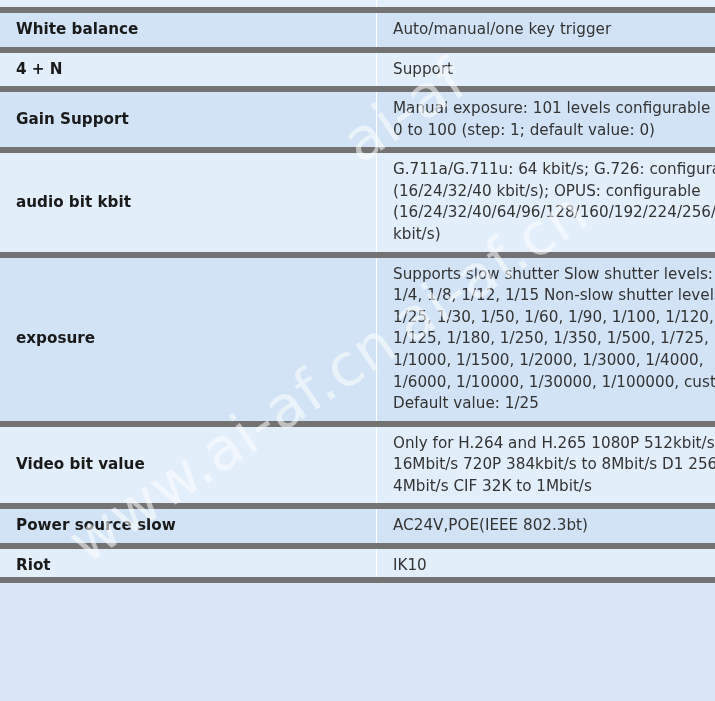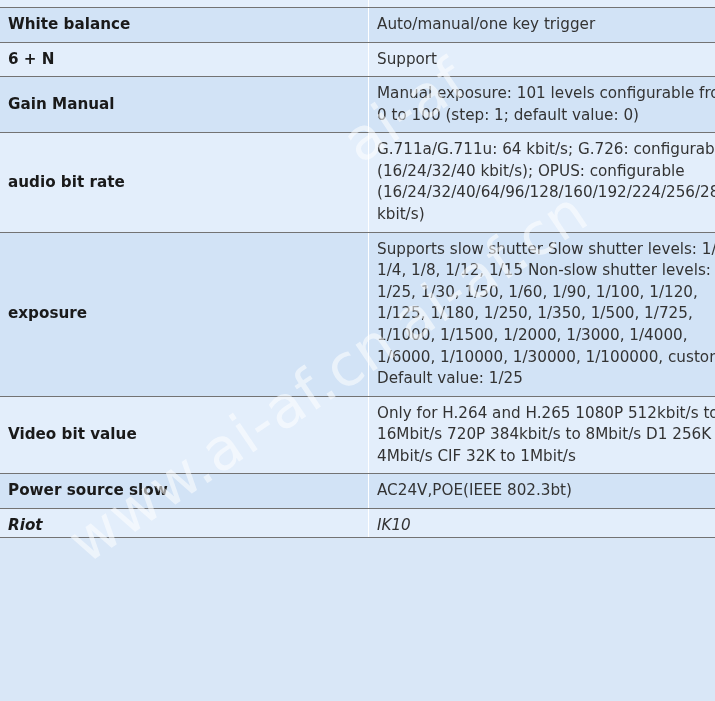--- a/index.html
+++ b/index.html
@@ -56,22 +56,22 @@
   table {
     position: relative;
     z-index: 2;
     border-collapse: collapse;
     width: 715px;
     table-layout: fixed;
     background: transparent;
   }
   td {
     vertical-align: middle;
-    padding: 6px 8px 6px 8px;
-    border-bottom: 1px solid #737373;
+    padding: 6px 8px 6px 16px;
+    border-bottom: 6px solid #737373;
     font-size: 15.2px;
     line-height: 1.42;
     color: #222222;
     background: transparent;
   }
   tr.row-even td { background: #e3eefb; }
   tr.row-odd td { background: #d2e3f6; }
   td.label {
     width: 352px;
     font-weight: bold;
@@ -88,21 +88,20 @@
     padding-top: 0;
     padding-bottom: 0;
     height: 7px;
     font-size: 0;
     line-height: 0;
   }
   .cut-bottom td {
     padding-bottom: 0;
     height: 18px;
     overflow: hidden;
-    font-style: italic;
   }
   .cut-bottom .label,
   .cut-bottom .value {
     position: relative;
     height: 18px;
     overflow: hidden;
     line-height: 1.42;
   }
 </style>
 </head>
@@ -118,29 +117,29 @@
     <tbody>
       <tr class="row-even top-sliver">
         <td class="label"></td>
         <td class="value"></td>
       </tr>
       <tr class="row-odd">
         <td class="label">White balance</td>
         <td class="value">Auto/manual/one key trigger</td>
       </tr>
       <tr class="row-even">
-        <td class="label">6 + N</td>
+        <td class="label">4 + N</td>
         <td class="value">Support</td>
       </tr>
       <tr class="row-odd">
-        <td class="label">Gain Manual</td>
+        <td class="label">Gain Support</td>
         <td class="value">Manual exposure: 101 levels configurable from 0 to 100 (step: 1; default value: 0)</td>
       </tr>
       <tr class="row-even">
-        <td class="label">audio bit rate</td>
+        <td class="label">audio bit kbit</td>
         <td class="value">G.711a/G.711u: 64 kbit/s; G.726: configurable (16/24/32/40 kbit/s); OPUS: configurable (16/24/32/40/64/96/128/160/192/224/256/288 kbit/s)</td>
       </tr>
       <tr class="row-odd">
         <td class="label">exposure</td>
         <td class="value">Supports slow shutter Slow shutter levels: 1/3, 1/4, 1/8, 1/12, 1/15 Non-slow shutter levels: 1/25, 1/30, 1/50, 1/60, 1/90, 1/100, 1/120, 1/125, 1/180, 1/250, 1/350, 1/500, 1/725, 1/1000, 1/1500, 1/2000, 1/3000, 1/4000, 1/6000, 1/10000, 1/30000, 1/100000, custom Default value: 1/25</td>
       </tr>
       <tr class="row-even">
         <td class="label">Video bit value</td>
         <td class="value">Only for H.264 and H.265 1080P 512kbit/s to 16Mbit/s 720P 384kbit/s to 8Mbit/s D1 256K to 4Mbit/s CIF 32K to 1Mbit/s</td>
       </tr>

